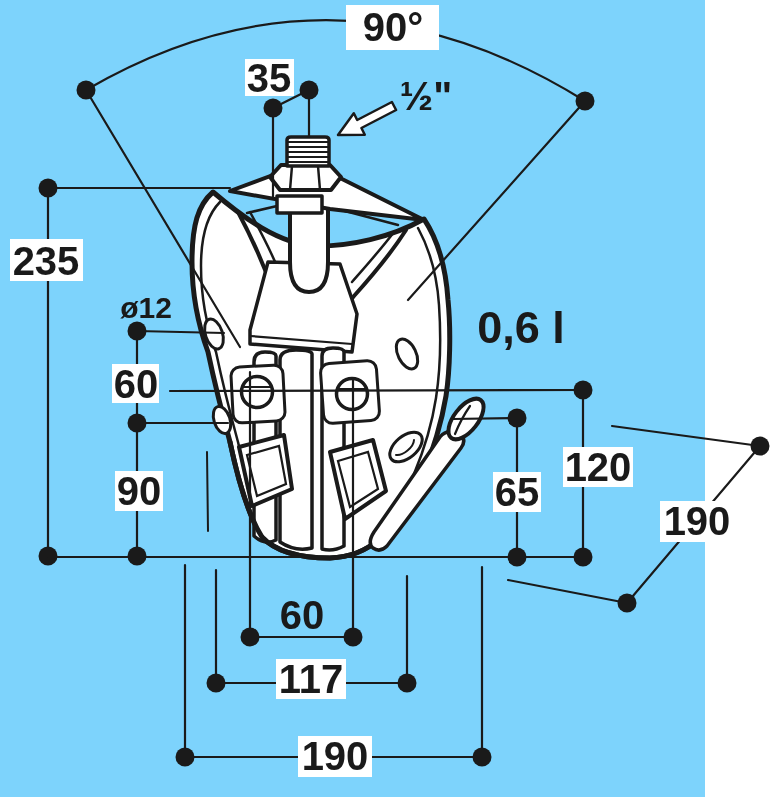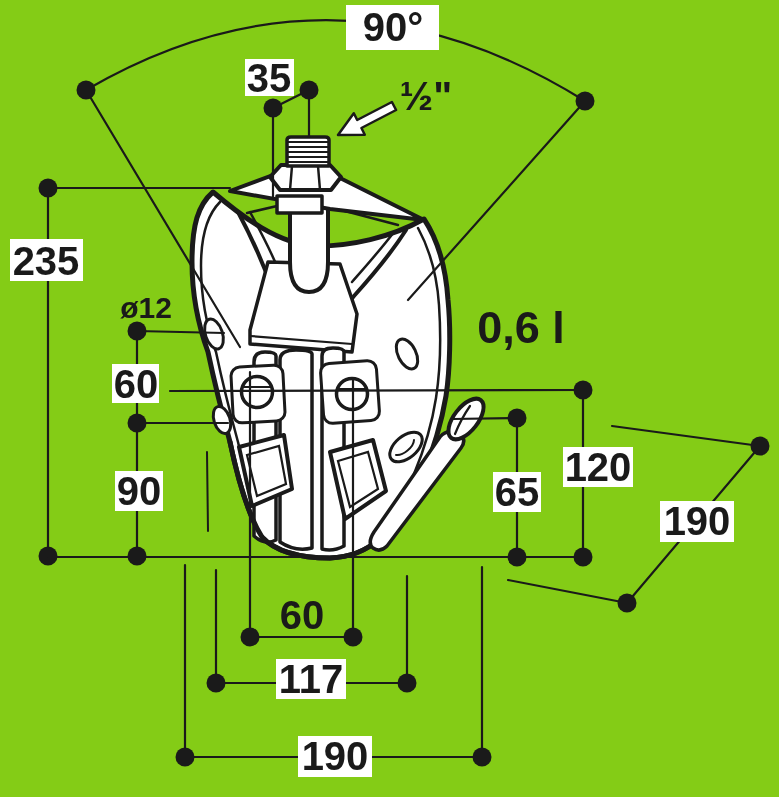--- a/index.html
+++ b/index.html
@@ -1,17 +1,17 @@
 <!DOCTYPE html>
 <html><head>
 <meta charset="utf-8">
 <style>
   html,body{margin:0;padding:0;background:#ffffff;}
   body{width:779px;height:797px;overflow:hidden;}
-  .canvas{width:779px;height:797px;background:#84cc16;position:relative;}
+  .canvas{width:705px;height:797px;background:#7dd3fc;position:relative;}
   svg{display:block;}
   text{font-family:"Liberation Sans","DejaVu Sans",sans-serif;font-weight:bold;fill:#1a1a1a;}
   .dim line,.dim path{stroke:#1a1a1a;stroke-width:2.2;fill:none;stroke-linecap:round;}
   .dot{fill:#1a1a1a;stroke:none;}
   .bg{fill:#ffffff;stroke:none;}
   .b5{stroke:#1a1a1a;stroke-width:5;fill:none;stroke-linecap:round;stroke-linejoin:round;}
   .b5f{stroke:#1a1a1a;stroke-width:5;fill:#ffffff;stroke-linecap:round;stroke-linejoin:round;}
   .b4f{stroke:#1a1a1a;stroke-width:4;fill:#ffffff;stroke-linejoin:round;}
   .b35f{stroke:#1a1a1a;stroke-width:3.5;fill:#ffffff;stroke-linejoin:round;}
   .b3f{stroke:#1a1a1a;stroke-width:3;fill:#ffffff;stroke-linejoin:round;}

